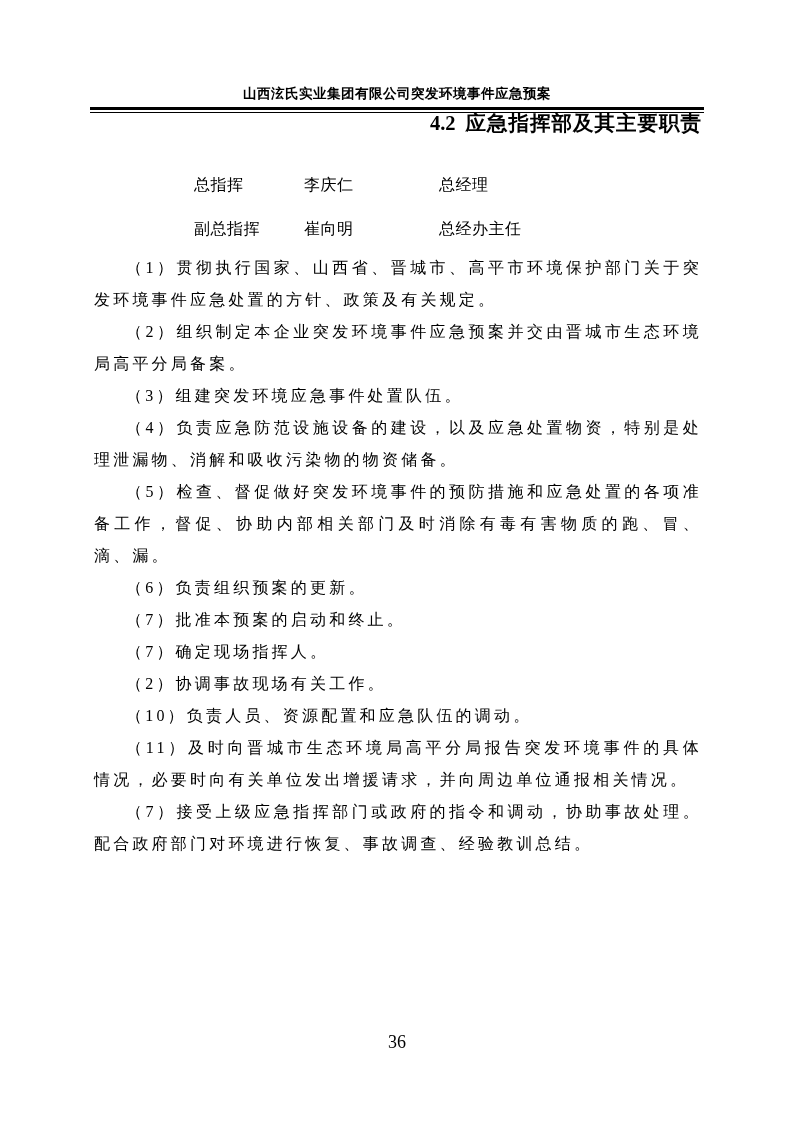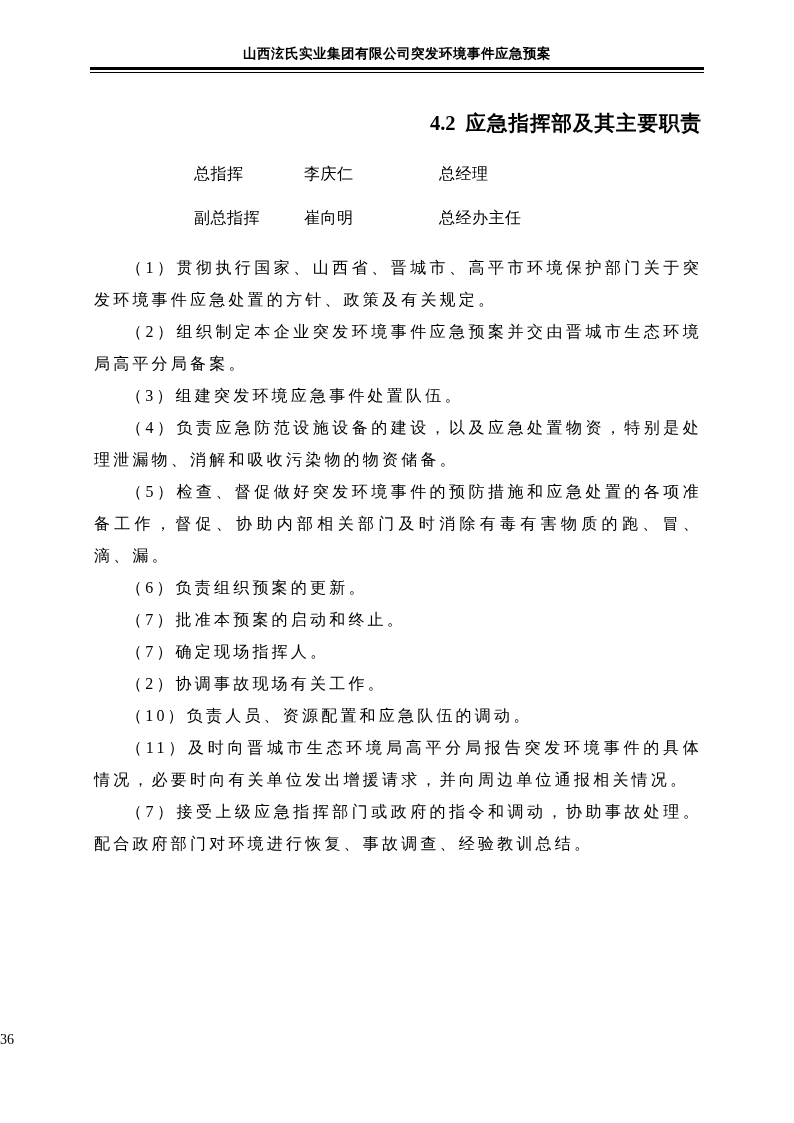--- a/index.html
+++ b/index.html
@@ -19,20 +19,21 @@
     top: 44px;
     left: 90px;
     width: 614px;
   }
   .header-title {
     text-align: center;
     font-size: 13.5px;
     font-weight: bold;
     letter-spacing: 0.5px;
     line-height: 20px;
+    margin-top: 40px;
   }
   .header-rule-thick {
     margin-top: 3px;
     height: 2.5px;
     background: #000000;
   }
   .header-rule-thin {
     margin-top: 2px;
     height: 1.2px;
     background: #000000;
@@ -57,39 +58,39 @@
   }
   .roster {
     margin-left: 100px;
     font-size: 16px;
     letter-spacing: 0.5px;
     margin-bottom: 12px;
   }
   .roster-row {
     display: flex;
     height: 44px;
-    align-items: center;
+    align-items: flex-end;
   }
   .roster-role { width: 110px; }
   .roster-name { width: 135px; }
   .roster-position { flex: 1; }
   .body-text p {
     font-size: 16px;
     line-height: 32px;
     letter-spacing: 3.2px;
     text-align: justify;
     text-indent: 2em;
   }
   .page-number {
     position: absolute;
     left: 0;
     right: 0;
     top: 1032px;
-    text-align: left;
-    font-size: 14px;
+    text-align: center;
+    font-size: 18px;
     letter-spacing: 0;
   }
 </style>
 </head>
 <body>
 
 <div class="page">
 
   <div class="header">
     <div class="header-title">山西泫氏实业集团有限公司突发环境事件应急预案</div>

